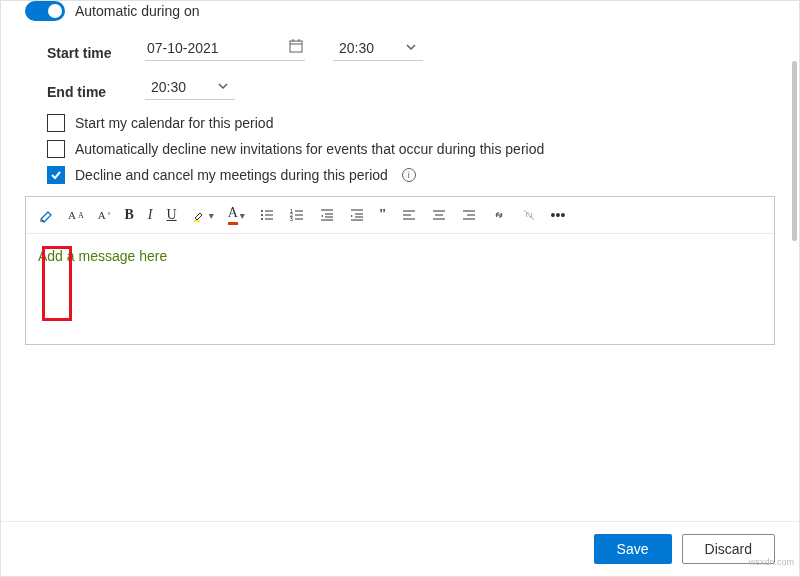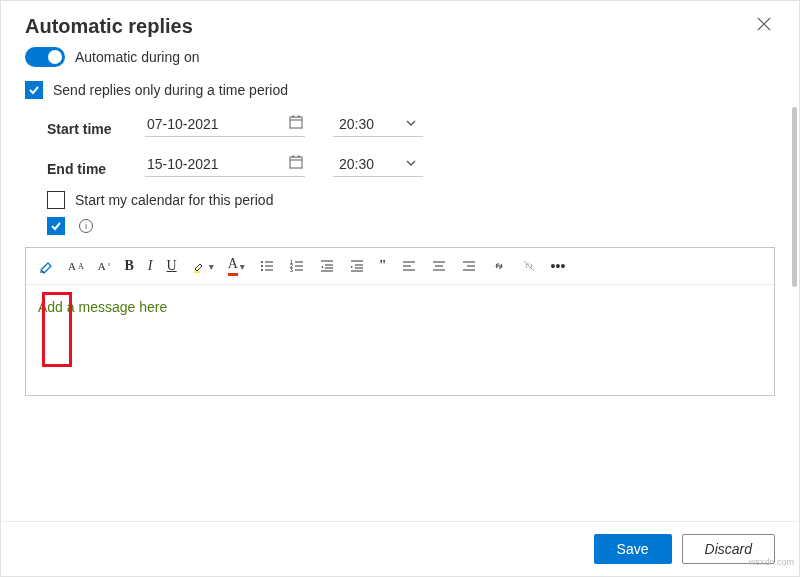--- a/index.html
+++ b/index.html
@@ -30,55 +30,39 @@
     .info-icon { width: 14px; height: 14px; border: 1px solid #605e5c; border-radius: 50%; display: inline-flex; align-items: center; justify-content: center; font-size: 9px; color: #605e5c; margin-left: 4px; }
     .editor { margin-top: 12px; border: 1px solid #c8c6c4; }
     .toolbar { display: flex; align-items: center; gap: 14px; padding: 8px 12px; border-bottom: 1px solid #edebe9; flex-wrap: nowrap; overflow: hidden; }
     .tbtn { color: #323130; cursor: pointer; font-size: 14px; display: flex; align-items: center; gap: 2px; }
     .tbtn.small { font-size: 11px; }
     .tbtn svg { width: 16px; height: 16px; }
     .compose { padding: 14px 12px; min-height: 110px; color: #4d7c0f; }
     .footer { display: flex; justify-content: flex-end; gap: 10px; padding: 12px 24px; border-top: 1px solid #edebe9; }
     .btn { padding: 6px 22px; font-size: 14px; border-radius: 2px; cursor: pointer; border: 1px solid transparent; }
     .btn.primary { background: #0078d4; color: #fff; }
-    .btn.secondary { background: #fff; border-color: #8a8886; color: #323130; font-style: italic; }
+    .btn.secondary { background: #fff; border-color: #8a8886; color: #323130; }
     .scrollbar { position: absolute; right: 2px; top: 60px; width: 5px; height: 180px; background: #c8c6c4; border-radius: 3px; }
     .watermark { position: absolute; right: 6px; bottom: 10px; font-size: 9px; color: #bbb; }
     .chev-small { font-size: 10px; color: #605e5c; }
   </style>
 </head>
 <body>
 
 <div class="dialog">
-  <div class="header">
-    <div class="title">Automatic replies</div>
-    <div class="close-x">
-      <svg width="14" height="14" viewBox="0 0 14 14">
-          <path d="M1 1 L13 13 M13 1 L1 13" stroke="#605e5c" stroke-width="1.2" fill="none"></path>
-        </svg>
-    </div>
-  </div>
 
   <div class="body">
 
     <div class="toggle-row">
       <div class="toggle">
           <div class="knob"></div>
         </div>
       <span>Automatic during on</span>
     </div>
 
-    <div class="check-row">
-      <div class="checkbox checked">
-        <svg viewBox="0 0 12 12">
-            <path d="M2 6 L5 9 L10 3" stroke="#fff" stroke-width="2" fill="none"></path>
-          </svg>
-      </div>
-      <span>Send replies only during a time period</span>
-    </div>
 
     <div class="time-block">
       <div class="time-row">
         <div class="tlabel">Start time</div>
         <div class="date-field">
           <span>07-10-2021</span>
           <span class="cal-icon">
             <svg width="14" height="14" viewBox="0 0 14 14">
                 <rect x="1" y="2" width="12" height="11" fill="none" stroke="#605e5c"></rect>
                 <line x1="1" y1="5" x2="13" y2="5" stroke="#605e5c"></line>
@@ -91,55 +75,51 @@
           <span>20:30</span>
           <span class="chev-icon">
             <svg width="12" height="12" viewBox="0 0 12 12">
                 <path d="M2 4 L6 8 L10 4" stroke="#605e5c" stroke-width="1.5" fill="none"></path>
               </svg>
           </span>
         </div>
       </div>
       <div class="time-row">
         <div class="tlabel">End time</div>
-        <div class="date-field">
-          <span>15-10-2021</span>
-          <span class="cal-icon">
-            <svg width="14" height="14" viewBox="0 0 14 14">
-                <rect x="1" y="2" width="12" height="11" fill="none" stroke="#605e5c"></rect>
-                <line x1="1" y1="5" x2="13" y2="5" stroke="#605e5c"></line>
-                <line x1="4" y1="0" x2="4" y2="3" stroke="#605e5c"></line>
-                <line x1="10" y1="0" x2="10" y2="3" stroke="#605e5c"></line>
-              </svg>
-          </span>
-        </div>
         <div class="time-field">
           <span>20:30</span>
           <span class="chev-icon">
             <svg width="12" height="12" viewBox="0 0 12 12">
                 <path d="M2 4 L6 8 L10 4" stroke="#605e5c" stroke-width="1.5" fill="none"></path>
               </svg>
           </span>
         </div>
       </div>
     </div>
 
     <div class="sub-checks">
       <div class="check-row">
         <div class="checkbox">
           
         </div>
         <span>Start my calendar for this period</span>
       </div>
       <div class="check-row">
+        <div class="checkbox">
+          
+        </div>
+        <span>Automatically decline new invitations for events that occur during this period</span>
+      </div>
+      <div class="check-row">
         <div class="checkbox checked">
           <svg viewBox="0 0 12 12">
               <path d="M2 6 L5 9 L10 3" stroke="#fff" stroke-width="2" fill="none"></path>
             </svg>
         </div>
+        <span>Decline and cancel my meetings during this period</span>
         <span class="info-icon">i</span>
       </div>
     </div>
 
     <div class="highlight-box"></div>
 
     <div class="editor">
       <div class="toolbar">
         <span class="tbtn">
             <svg viewBox="0 0 16 16">

